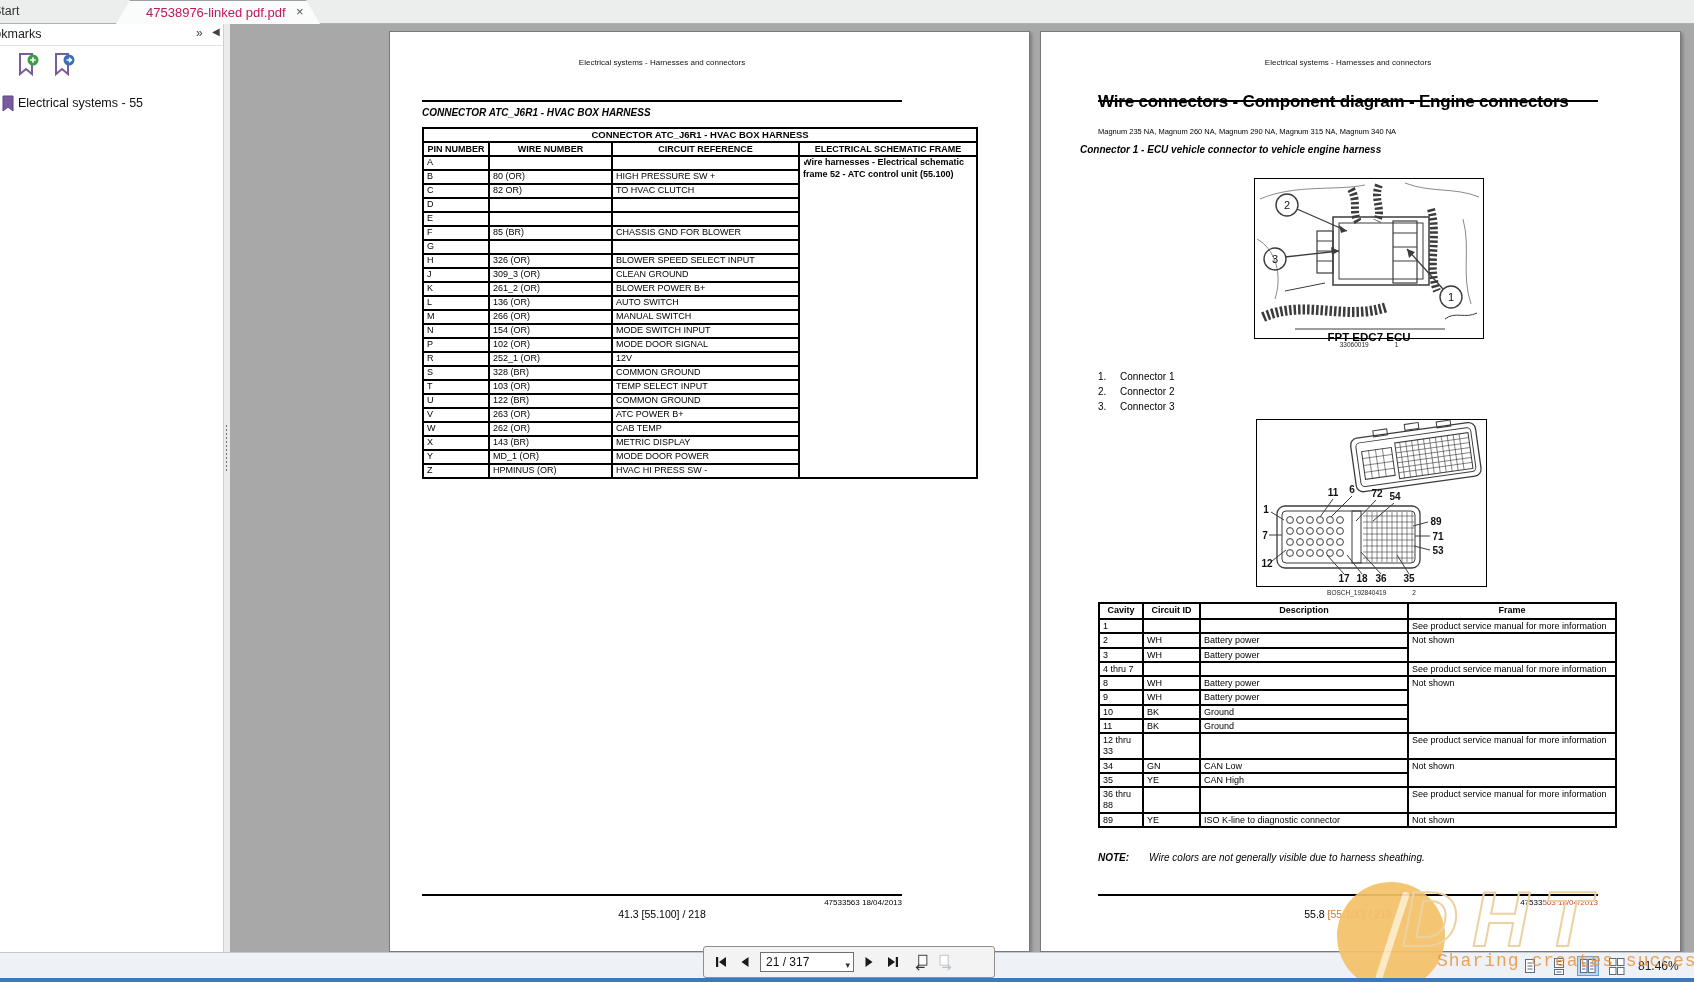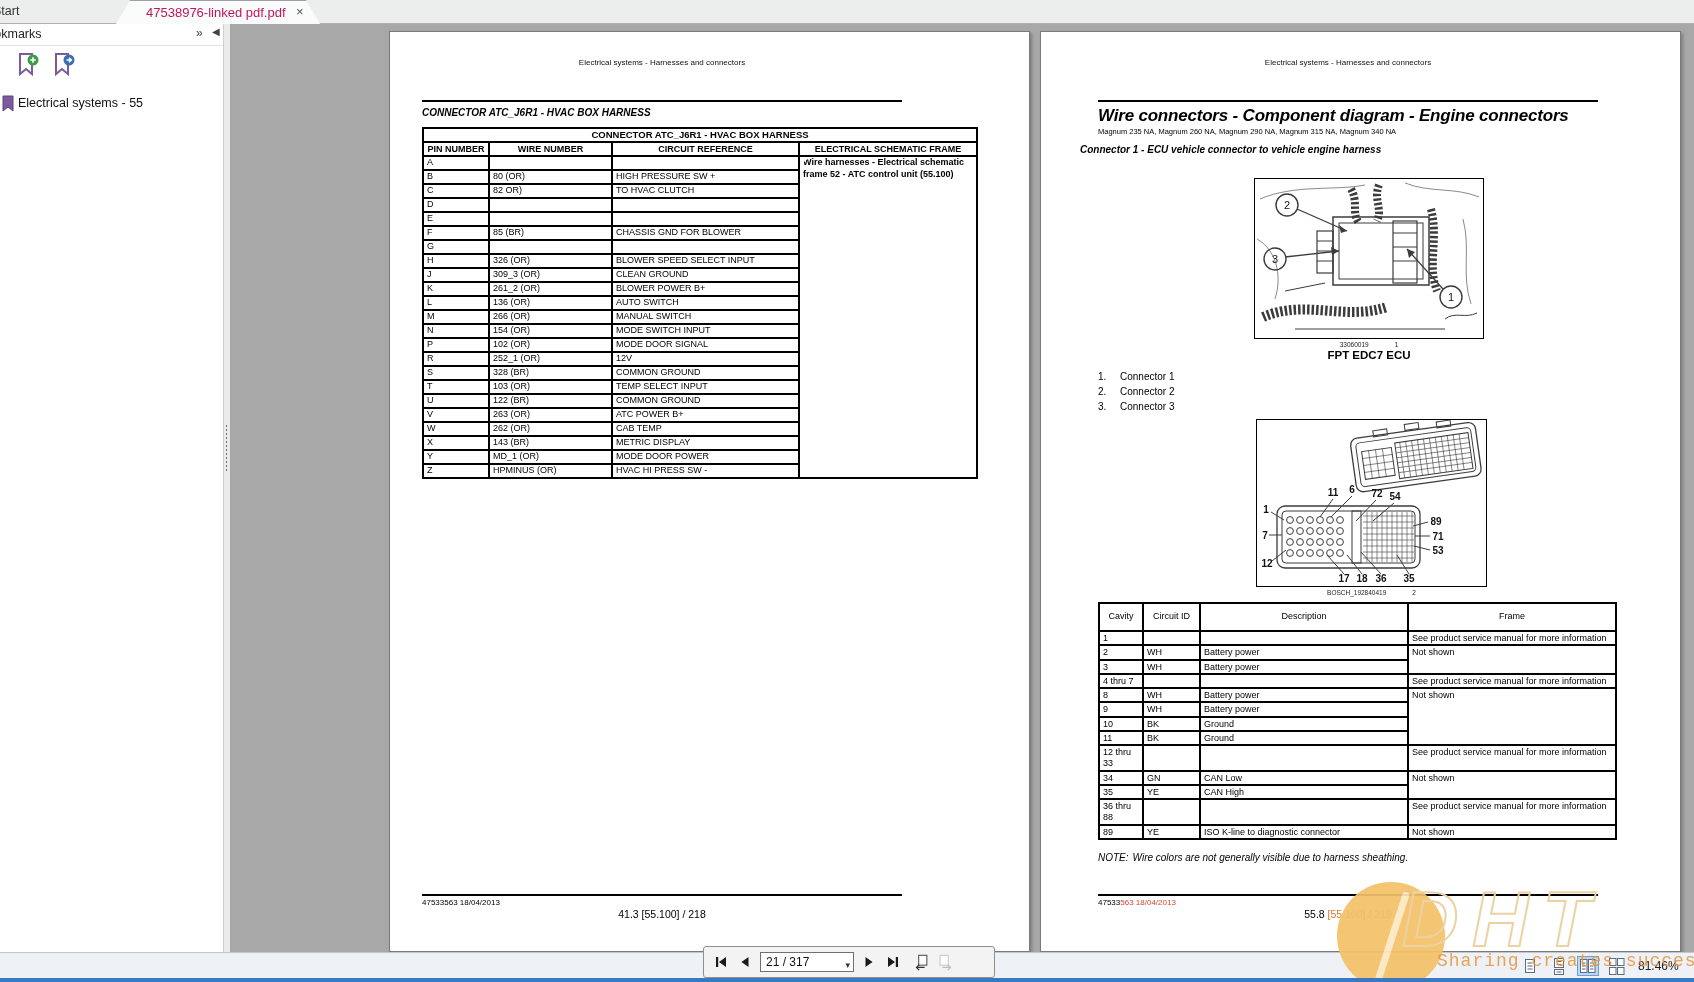--- a/index.html
+++ b/index.html
@@ -46,49 +46,49 @@
 
   
   .doc-table { position:absolute; border-collapse:collapse; table-layout:fixed; font-size:9px; line-height:1.25; }
   .doc-table td, .doc-table th { border:2px solid #000; padding:0 3px; vertical-align:middle; overflow:hidden; }
   .pin-table { left:32px; top:95px; width:554px; }
   .pin-table .tbl-title { text-align:center; font-weight:bold; font-size:9.5px; height:14px; }
   .pin-table th { text-align:center; font-weight:bold; font-size:9px; height:14px; line-height:1.15; }
   .pin-table td { height:14px; white-space:nowrap; }
   .frame-note { vertical-align:top !important; white-space:normal !important; font-weight:bold; font-size:9px; line-height:1.3;border-radius:14px; }
 
-  .footer-doc  { position:absolute; top:866px; text-align:left; font-size:8px; }
+  .footer-doc  { position:absolute; top:866px; text-align:right; font-size:8px; }
   .footer-page { position:absolute; top:876px; text-align:center; font-size:10.5px; }
   .page-left  .footer-doc,  .page-left  .footer-page { left:32px; width:480px; }
   .page-right .footer-doc,  .page-right .footer-page { left:57px; width:500px; }
   .red-seg { color:#cf4a32; }
   .orange-seg { color:#d9772f; }
 
   
-  .rp-title { position:absolute; left:57px; top:74px; font-size:17px; font-weight:bold; letter-spacing:-0.2px;font-style:italic; }
+  .rp-title { position:absolute; left:57px; top:60px; font-size:17px; font-weight:bold; letter-spacing:-0.2px; }
   .rp-models { position:absolute; left:57px; top:95px; font-size:7.5px; }
   .rp-subsection { position:absolute; left:39px; top:112px; font-size:10px; font-weight:bold; font-style:italic; }
 
   .figure-box { position:absolute; border:1px solid #000; background:#fff; }
   .fig1 { left:213px; top:146px; width:230px; height:161px; }
   .fig2 { left:215px; top:387px; width:231px; height:168px; }
   .fig-ref { position:absolute; display:flex; justify-content:center; gap:26px; font-size:6.5px; color:#222; }
   .fig1-ref { left:213px; top:309px; width:230px; }
   .fig2-ref { left:215px; top:557px; width:231px; }
-  .fig1-caption { position:absolute; left:213px; top:317px; width:230px; text-align:center; font-size:11.5px; font-weight:bold; }
+  .fig1-caption { position:absolute; left:213px; top:299px; width:230px; text-align:center; font-size:11.5px; font-weight:bold; }
 
   .legend-row { position:absolute; left:57px; display:flex; gap:10px; font-size:10px; }
   .legend-num { width:12px; }
 
   .cavity-table { left:57px; top:570px; width:517px; }
-  .cavity-table th { text-align:center; font-weight:normal; font-size:9px; height:28px; }
+  .cavity-table th { text-align:center; font-weight:bold; font-size:9px; height:16px; }
   .cavity-table td { font-size:9px; height:13px; vertical-align:top; padding-top:1px; }
 
   .note-line { position:absolute; left:57px; top:820px; font-size:10px; font-style:italic; }
-  .note-line b { font-weight:normal; margin-right:4px; }
+  .note-line b { font-weight:bold; margin-right:20px; }
 
   
   .wm-circle { position:absolute; left:1337px; top:882px; width:108px; height:108px; border-radius:50%; background:#f4c169; opacity:.93; z-index:6; }
   .wm-slash { position:absolute; left:52px; top:8px; width:7px; height:92px; background:#fce8c2; transform:rotate(18deg); border-radius:3px; }
   .wm-monogram { position:absolute; left:1398px; top:872px; z-index:6; }
   .wm-tagline { position:absolute; left:1437px; top:951px; width:257px; font-family:"Liberation Mono", monospace; font-size:18px; letter-spacing:1px; color:#e6953f; z-index:8; opacity:.85; white-space:nowrap; }
 
   
   .nav-toolbar { position:absolute; left:703px; top:946px; width:292px; height:32px; background:#f3f3f3; border:1px solid #8f8f8f; border-radius:3px; display:flex; align-items:center; gap:6px; padding:0 8px; z-index:10; }
   .nav-btn { width:18px; height:18px; display:flex; align-items:center; justify-content:center; }

